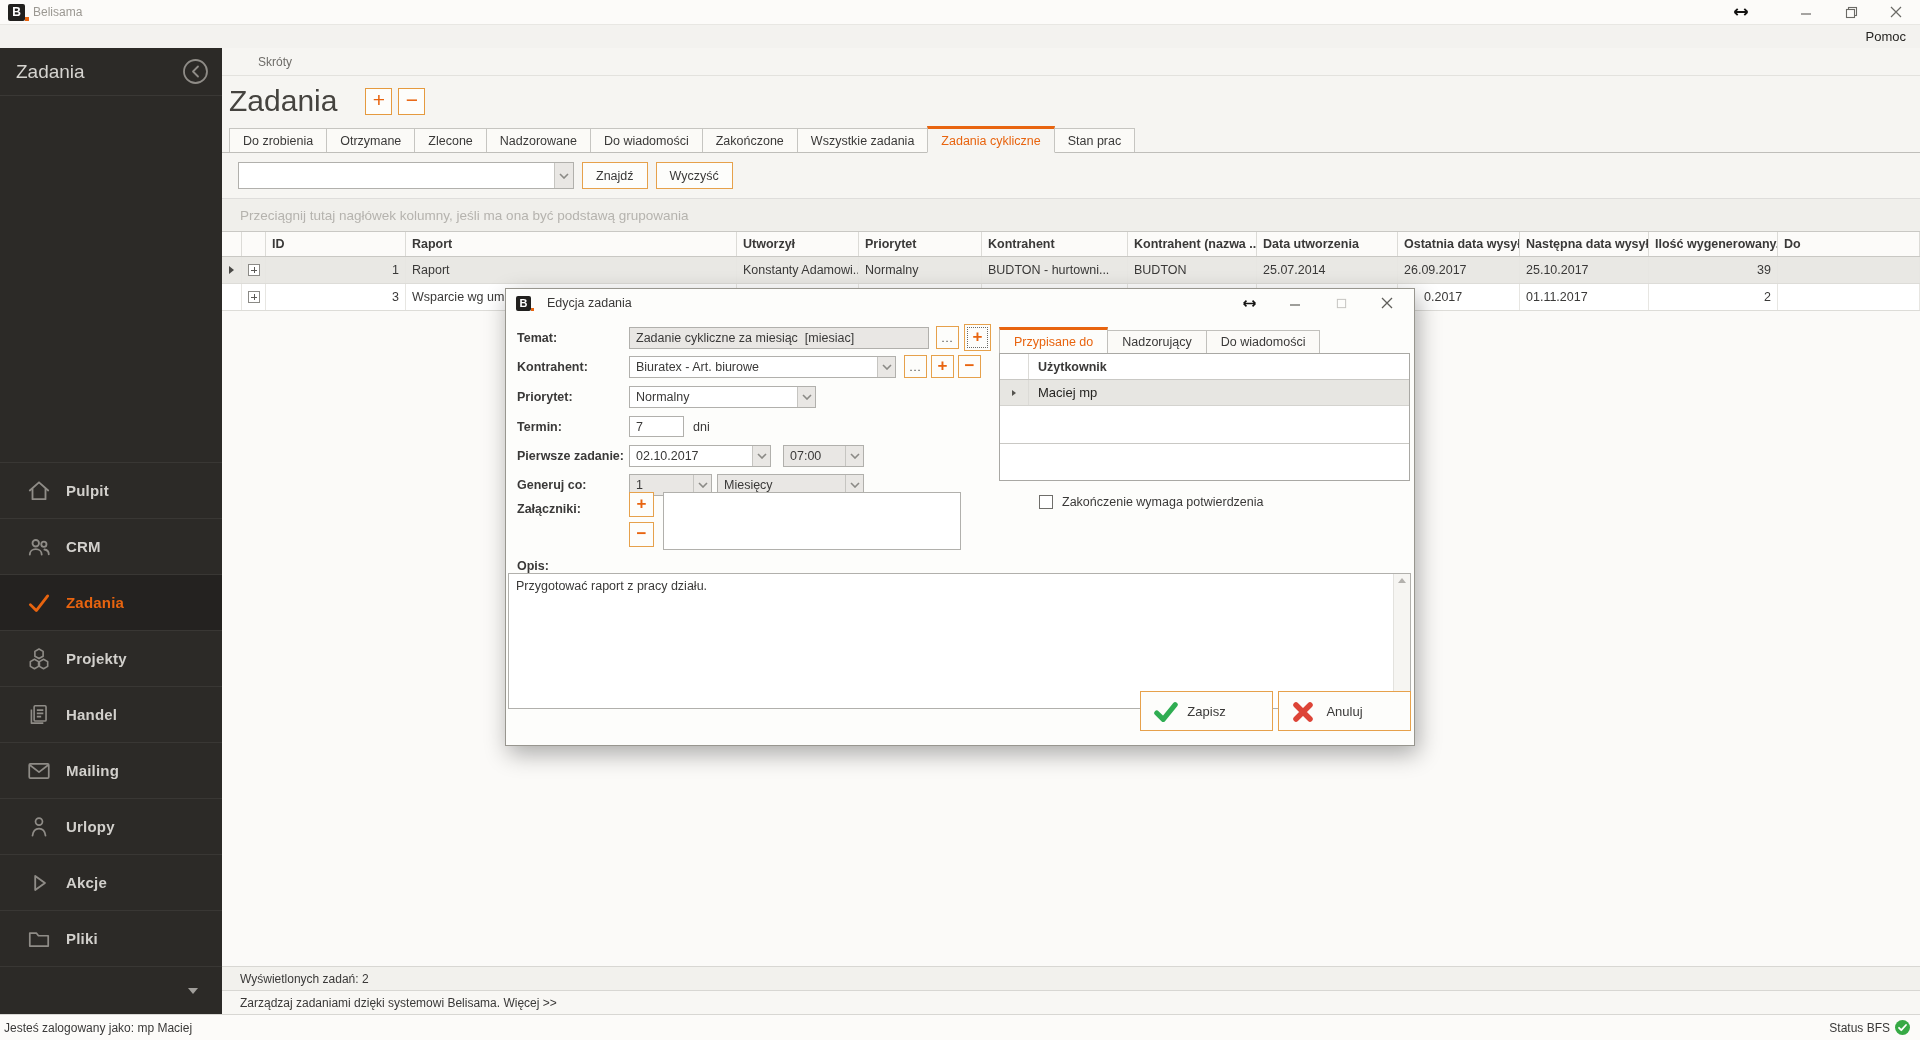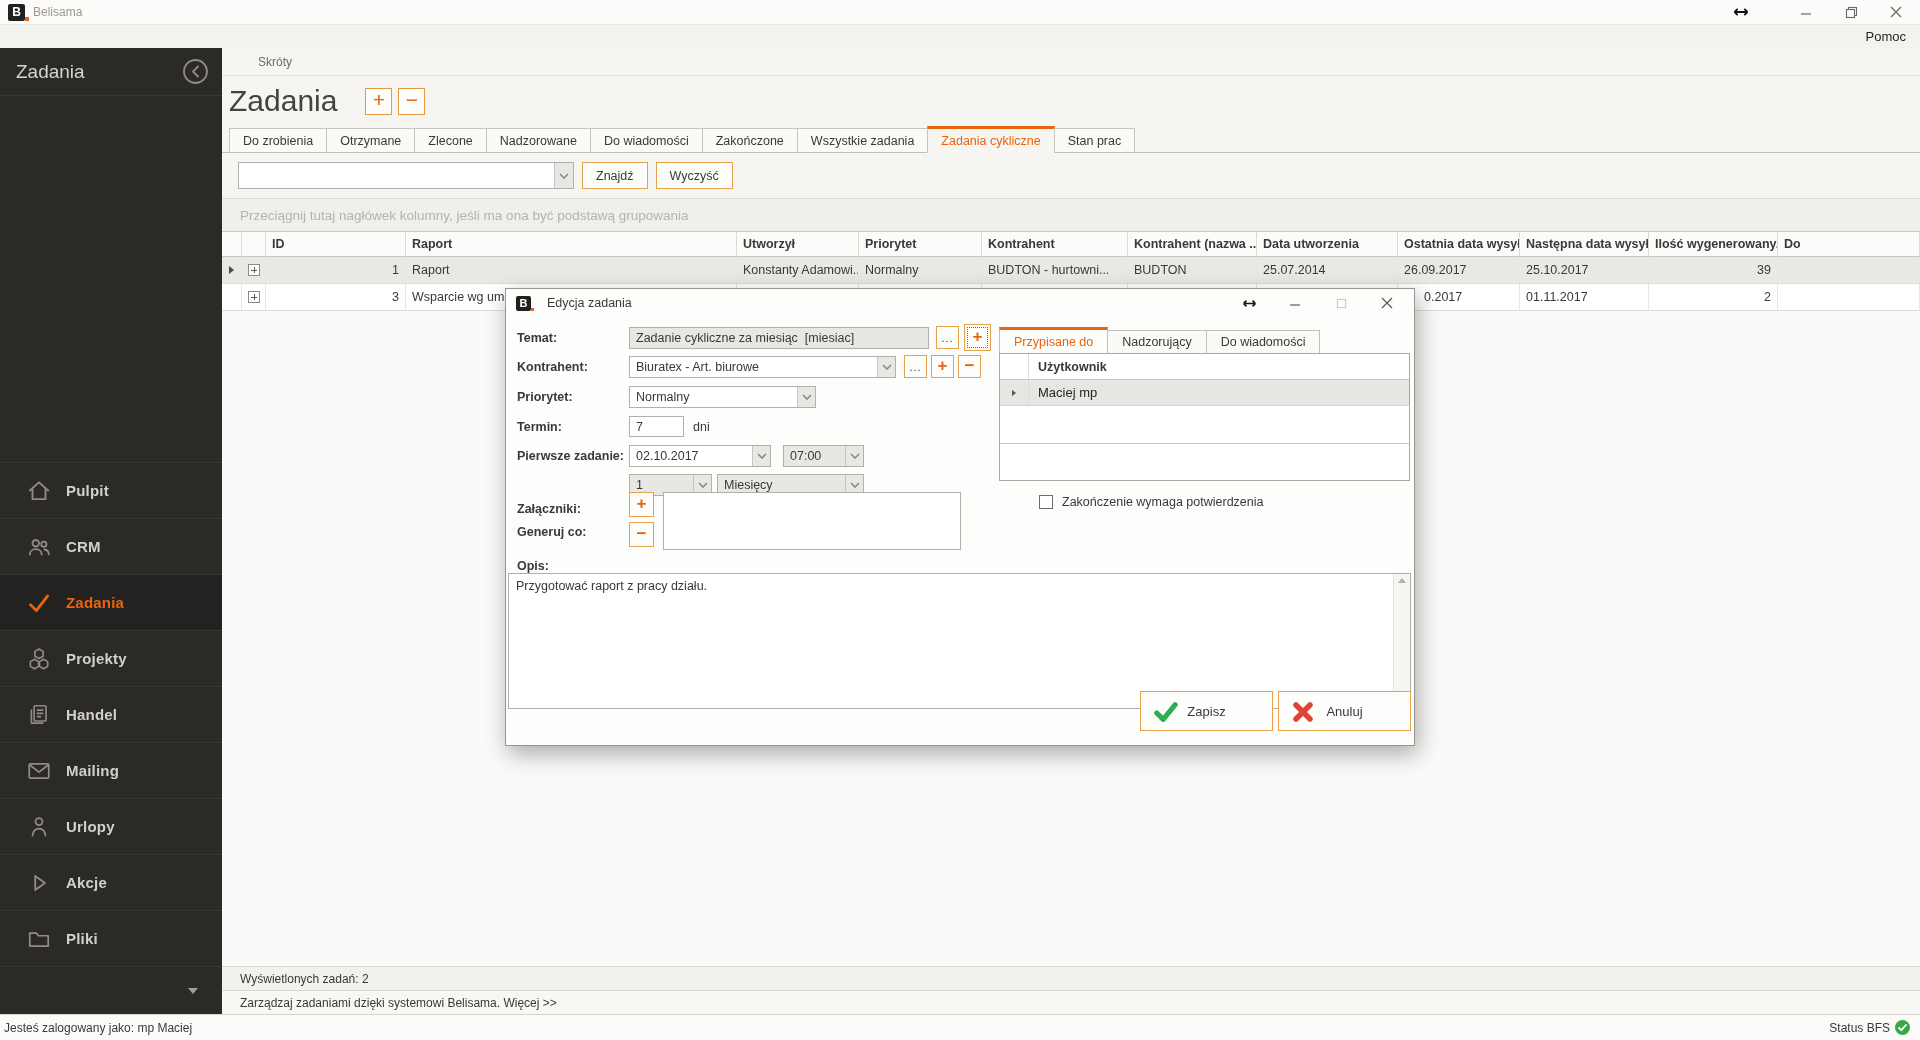--- a/index.html
+++ b/index.html
@@ -428,21 +428,21 @@
           </svg>
       </span>
     </div>
   </div>
 
   <span class="dl" style="top:42px;">Temat:</span>
   <span class="dl" style="top:71px;">Kontrahent:</span>
   <span class="dl" style="top:101px;">Priorytet:</span>
   <span class="dl" style="top:131px;">Termin:</span>
   <span class="dl" style="top:160px;">Pierwsze zadanie:</span>
-  <span class="dl" style="top:189px;margin-top:47px;">Generuj co:</span>
+  <span class="dl" style="top:189px;">Generuj co:</span>
   <span class="dl" style="top:213px;">Załączniki:</span>
   <span class="dl" style="top:270px;">Opis:</span>
 
   <div class="inp grayed" style="left:123px;top:38px;width:300px;height:22px;">Zadanie cykliczne za miesiąc  [miesiac]</div>
   <button class="btn-o ellipsis" style="left:430px;top:37px;width:23px;height:23px;">...</button>
   <button class="btn-o glyph dotted" style="left:458px;top:35px;width:27px;height:27px;">+</button>
 
   <div class="dcombo" style="left:123px;top:67px;width:267px;height:22px;">
     <span class="combo-val">Biuratex - Art. biurowe</span>
     <span class="combo-arrow">

